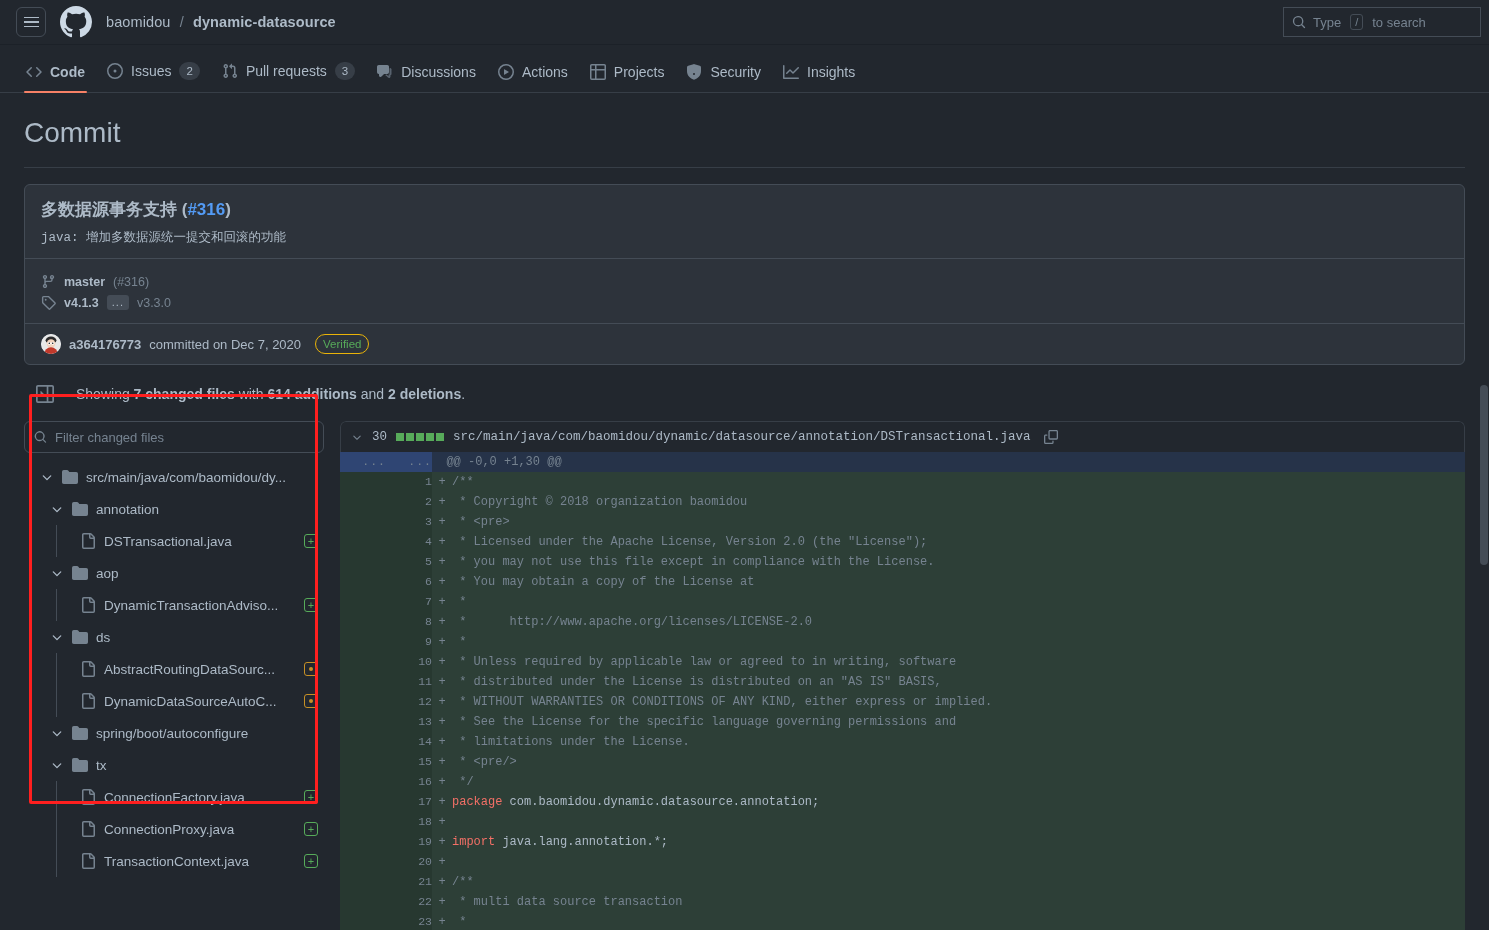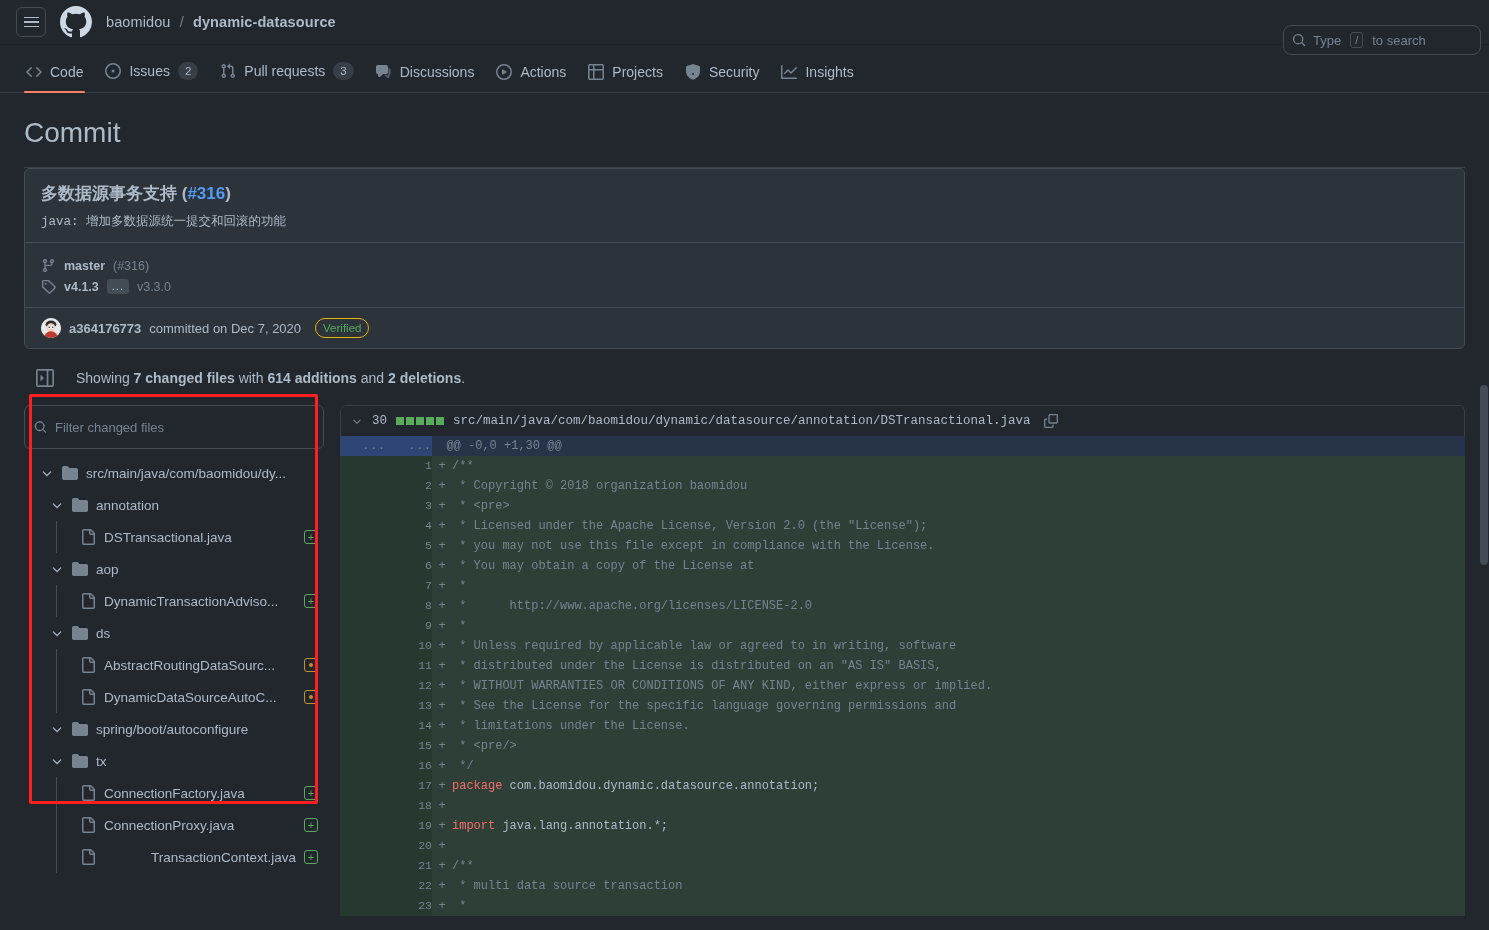--- a/index.html
+++ b/index.html
@@ -24,58 +24,59 @@
     display: flex; flex-direction: column; justify-content: center;
     align-items: center; gap: 3px; cursor: pointer; flex: 0 0 auto;
   }
   .hamburger span { display:block; width: 15px; height: 1.6px; background: #adbac7; }
   .gh-mark { margin-left: 14px; width: 32px; height: 32px; flex: 0 0 auto; }
   .breadcrumb { margin-left: 14px; font-size: 14.5px; letter-spacing: .1px; }
   .breadcrumb .owner { color: #adbac7; }
   .breadcrumb .sep { color: #768390; margin: 0 5px; }
   .breadcrumb .repo { color: #adbac7; font-weight: bold; }
   .searchbox {
-    position: absolute; right: 8px; top: 25px;
+    position: absolute; right: 8px; top: 7px;
     width: 198px; height: 30px;
-    border: 1px solid #444c56; border-radius: 8px;
+    border: 1px solid #444c56; border-radius: 0;
     display: flex; align-items: center; padding: 0 8px; gap: 7px;
     color: #768390; font-size: 13px; cursor: text; background: #22272e;
   }
   .searchbox .kbd {
     display: inline-block; border: 1px solid #444c56; border-radius: 3px;
     padding: 0px 4px; font-size: 11px; line-height: 14px; margin: 0 2px;
   }
 
   
   .reponav {
     height: 48px; display: flex; align-items: flex-end; gap: 2px;
     padding: 0 16px; background: #22272e;
     border-bottom: 1px solid #373e47;
   }
   .navitem {
     display: flex; align-items: center; gap: 8px;
     padding: 0 10px 12px 10px; font-size: 14px; color: #adbac7;
     cursor: pointer; position: relative; white-space: nowrap;
   }
-  .navitem.active { font-weight: normal; margin-top: 6px; }
+  .navitem.active { font-weight: bold; margin-top: 6px; }
   .navitem.active::after {
     content: ""; position: absolute; left: 8px; right: 8px; bottom: -1px;
     height: 2px; background: #f78166; border-radius: 2px;
   }
   .navitem .counter {
     background: #373e47; color: #adbac7; border-radius: 10px;
     padding: 1px 7px; font-size: 11.5px; line-height: 16px; font-weight: 400;
   }
   .navitem svg { fill: #768390; }
 
   
   .content { padding: 0 24px; }
   .page-title {
     font-size: 28px; color: #adbac7; font-weight: 400;
     padding: 24px 0 18px 0; border-bottom: 1px solid #373e47;
+    margin-bottom: 16px;
   }
 
   .commit-card {
     border: 1px solid #444c56; border-radius: 6px; background: #2d333b;
     overflow: hidden;
   }
   .commit-top { padding: 14px 16px 12px 16px; }
   .commit-title {
     font-size: 17px; color: #adbac7; font-weight: bold; line-height: 1.3;
   }
@@ -118,21 +119,21 @@
     padding: 20px 0 18px 12px; font-size: 14px; color: #adbac7;
   }
   .showing-row .b { font-weight: bold; color: #adbac7; }
   .toggle-icon { fill: #768390; flex: 0 0 auto; }
 
   
   .split { display: flex; gap: 16px; align-items: flex-start; }
   .tree-col { width: 300px; flex: 0 0 300px; position: relative; }
   .filter-wrap {
     display: flex; align-items: center; gap: 8px;
-    height: 44px; border: 1px solid #444c56; border-radius: 6px;
+    height: 32px; border: 1px solid #444c56; border-radius: 6px;
     padding: 0 9px; background: #22272e;
   }
   .filter-wrap input {
     background: transparent; border: none; outline: none;
     color: #adbac7; font-size: 13px; width: 100%;
     font-family: "Liberation Sans", sans-serif;
   }
   .filter-wrap input::placeholder { color: #768390; }
 
   .tree { margin-top: 8px; font-size: 13.5px; }
@@ -477,21 +478,21 @@
             <span class="status-badge status-added">+</span>
           </div>
           <div class="tnode" style="padding-left:56px;">
             <span class="guide" style="left:32px;"></span>
             <svg class="file" width="16" height="16" viewBox="0 0 16 16">
                 <path fill="#768390" d="M2 1.75C2 .784 2.784 0 3.75 0h6.586c.464 0 .909.184 1.237.513l2.914 2.914c.329.328.513.773.513 1.237v9.586A1.75 1.75 0 0113.25 16h-9.5A1.75 1.75 0 012 14.25zm1.75-.25a.25.25 0 00-.25.25v12.5c0 .138.112.25.25.25h9.5a.25.25 0 00.25-.25V6h-2.75A1.75 1.75 0 019 4.25V1.5zm6.75.062V4.25c0 .138.112.25.25.25h2.688l-.011-.013-2.914-2.914z"></path>
               </svg>
             <span class="tlabel">ConnectionProxy.java</span>
             <span class="status-badge status-added">+</span>
           </div>
-          <div class="tnode" style="padding-left:56px;text-align:right;">
+          <div class="tnode" style="padding-left:56px;">
             <span class="guide" style="left:32px;"></span>
             <svg class="file" width="16" height="16" viewBox="0 0 16 16">
                 <path fill="#768390" d="M2 1.75C2 .784 2.784 0 3.75 0h6.586c.464 0 .909.184 1.237.513l2.914 2.914c.329.328.513.773.513 1.237v9.586A1.75 1.75 0 0113.25 16h-9.5A1.75 1.75 0 012 14.25zm1.75-.25a.25.25 0 00-.25.25v12.5c0 .138.112.25.25.25h9.5a.25.25 0 00.25-.25V6h-2.75A1.75 1.75 0 019 4.25V1.5zm6.75.062V4.25c0 .138.112.25.25.25h2.688l-.011-.013-2.914-2.914z"></path>
               </svg>
             <span class="tlabel">TransactionContext.java</span>
             <span class="status-badge status-added">+</span>
           </div>
         </div>
       </div>
 

